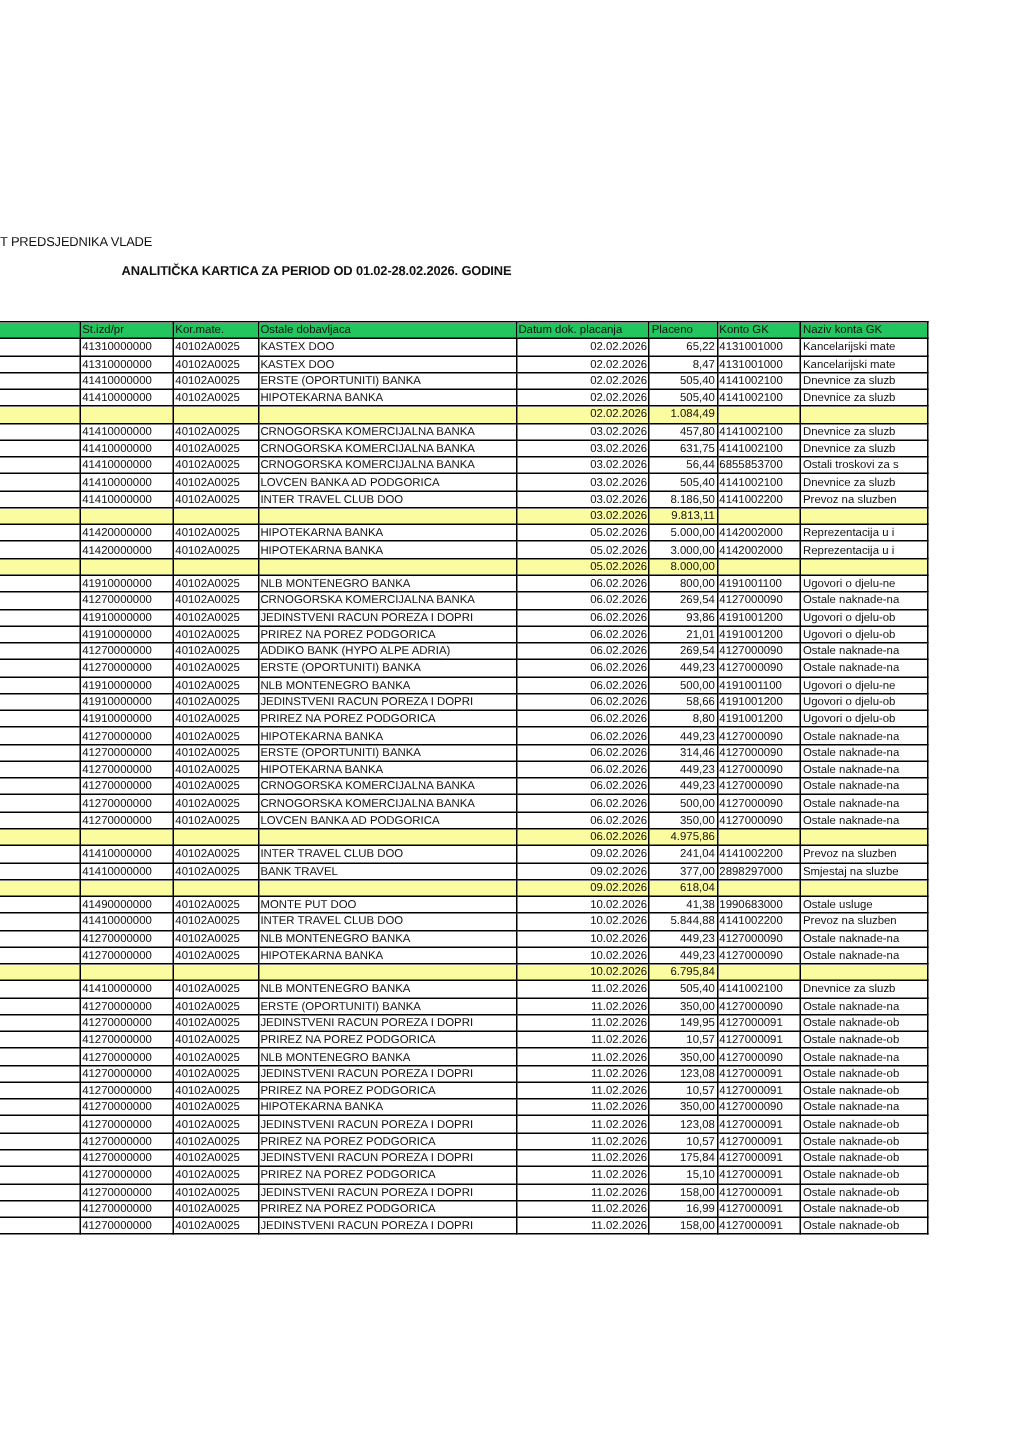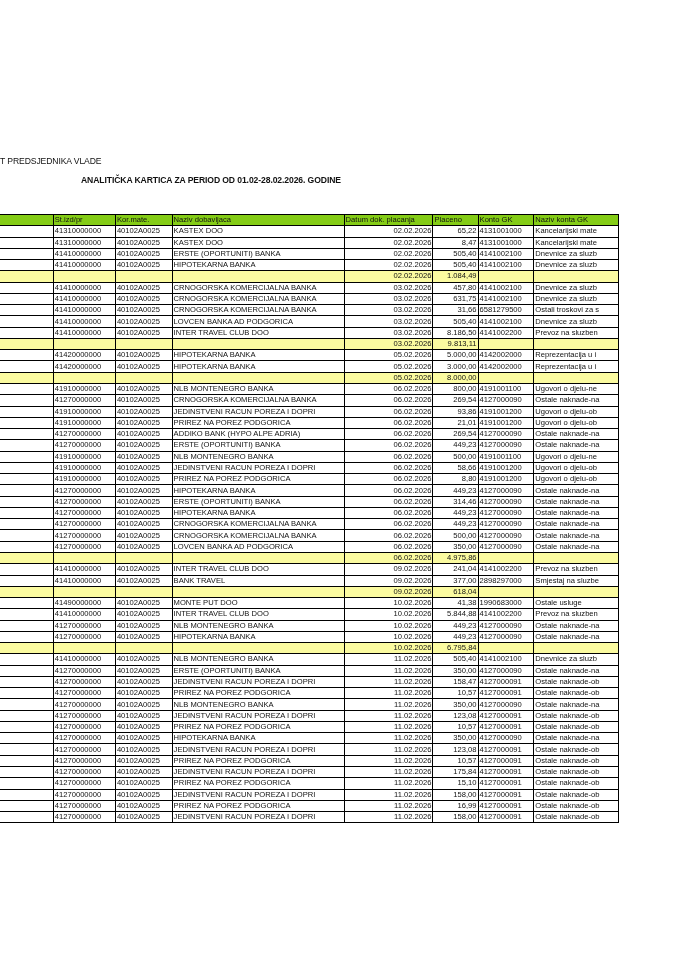--- a/index.html
+++ b/index.html
@@ -1,21 +1,21 @@
 <!DOCTYPE html>
 <html><head>
 <meta charset="utf-8">
 <style>
   html, body { margin: 0; padding: 0; background: #ffffff; }
   body { width: 679px; height: 960px; position: relative; overflow: hidden; font-family: "Liberation Sans", sans-serif; color: #111; }
   .title { position: absolute; left: 81px; top: 127px; font-size: 8.6px; font-weight: bold; letter-spacing: -0.1px; white-space: nowrap; margin-top: 48px; }
   .subtitle { position: absolute; left: 0px; top: 156px; font-size: 8.6px; font-weight: normal; letter-spacing: -0.1px; white-space: nowrap; }
   table { position: absolute; left: -60px; top: 214px; border-collapse: collapse; table-layout: fixed; font-size: 7.6px; }
   td { border: 1px solid #000; height: 10.27px; padding: 0 1px; white-space: nowrap; overflow: hidden; line-height: 10px; }
-  tr.hdr td { background: #84cc16; color: #111; }
+  tr.hdr td { background: #22c55e; color: #111; }
   tr.sum td { background: #fbfba0; }
   td.r { text-align: right; }
   .c0 { width: 136px; } .c1 { width: 66px; } .c2 { width: 60px; } .c3 { width: 180px; }
   .c4 { width: 94px; } .c5 { width: 49px; } .c6 { width: 59px; } .c7 { width: 90px; }
 </style>
 </head>
 <body>
 
 <div class="title">ANALITIČKA KARTICA ZA PERIOD OD 01.02-28.02.2026. GODINE</div>
 <div class="subtitle">T PREDSJEDNIKA VLADE</div>
@@ -29,21 +29,21 @@
       <col class="c4">
       <col class="c5">
       <col class="c6">
       <col class="c7">
   </colgroup>
   <tbody id="ledger-body">
     <tr class="hdr">
       <td></td>
       <td>St.izd/pr</td>
       <td>Kor.mate.</td>
-      <td>Naziv dobavljaca</td>
+      <td>Ostale dobavljaca</td>
       <td>Datum dok. placanja</td>
       <td>Placeno</td>
       <td>Konto GK</td>
       <td>Naziv konta GK</td>
     </tr>
   <tr class="data">
         <td>i Adm Kab</td>
         <td>41310000000</td>
         <td>40102A0025</td>
         <td>KASTEX DOO</td>
@@ -111,22 +111,22 @@
         <td class="r">631,75</td>
         <td>4141002100</td>
         <td>Dnevnice za sluzb</td>
       </tr>
       <tr class="data">
         <td>i Adm Kab</td>
         <td>41410000000</td>
         <td>40102A0025</td>
         <td>CRNOGORSKA KOMERCIJALNA BANKA</td>
         <td class="r">03.02.2026</td>
-        <td class="r">31,66</td>
-        <td>6581279500</td>
+        <td class="r">56,44</td>
+        <td>6855853700</td>
         <td>Ostali troskovi za s</td>
       </tr>
       <tr class="data">
         <td>i Adm Kab</td>
         <td>41410000000</td>
         <td>40102A0025</td>
         <td>LOVCEN BANKA AD  PODGORICA</td>
         <td class="r">03.02.2026</td>
         <td class="r">505,40</td>
         <td>4141002100</td>
@@ -441,21 +441,21 @@
         <td class="r">350,00</td>
         <td>4127000090</td>
         <td>Ostale naknade-na</td>
       </tr>
       <tr class="data">
         <td>i Adm Kab</td>
         <td>41270000000</td>
         <td>40102A0025</td>
         <td>JEDINSTVENI RACUN POREZA I DOPRI</td>
         <td class="r">11.02.2026</td>
-        <td class="r">158,47</td>
+        <td class="r">149,95</td>
         <td>4127000091</td>
         <td>Ostale naknade-ob</td>
       </tr>
       <tr class="data">
         <td>i Adm Kab</td>
         <td>41270000000</td>
         <td>40102A0025</td>
         <td>PRIREZ  NA POREZ PODGORICA</td>
         <td class="r">11.02.2026</td>
         <td class="r">10,57</td>

